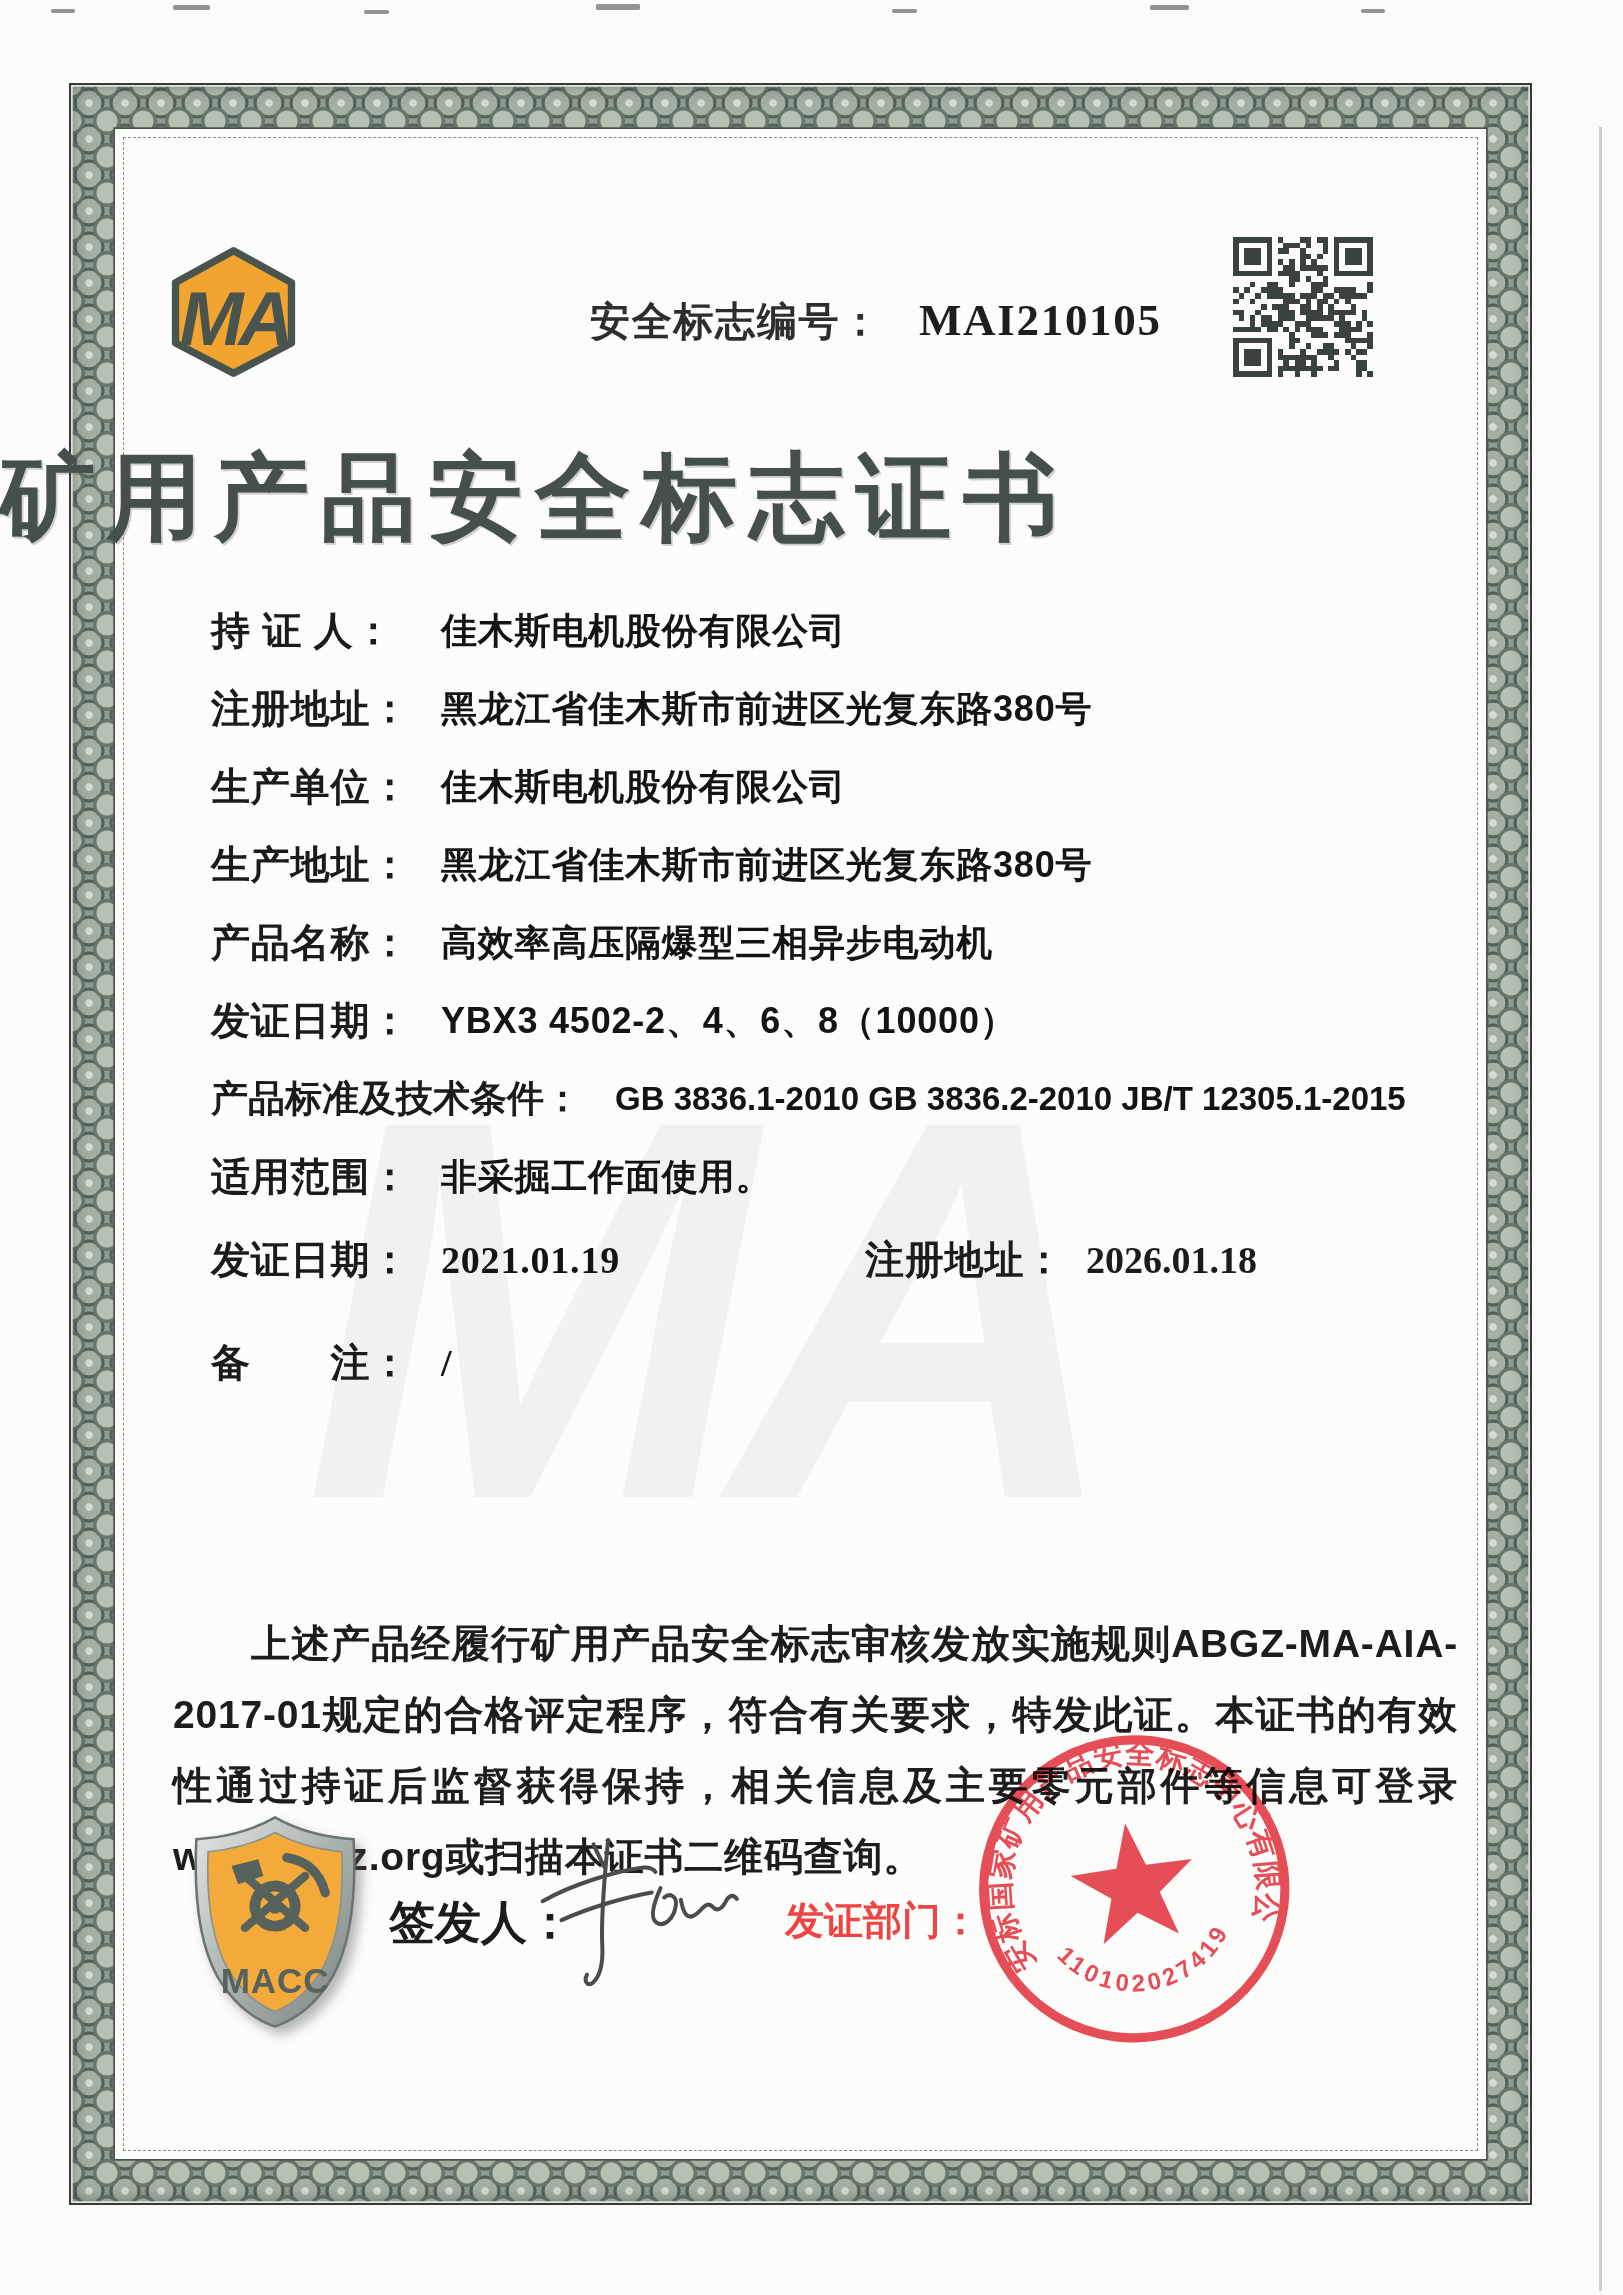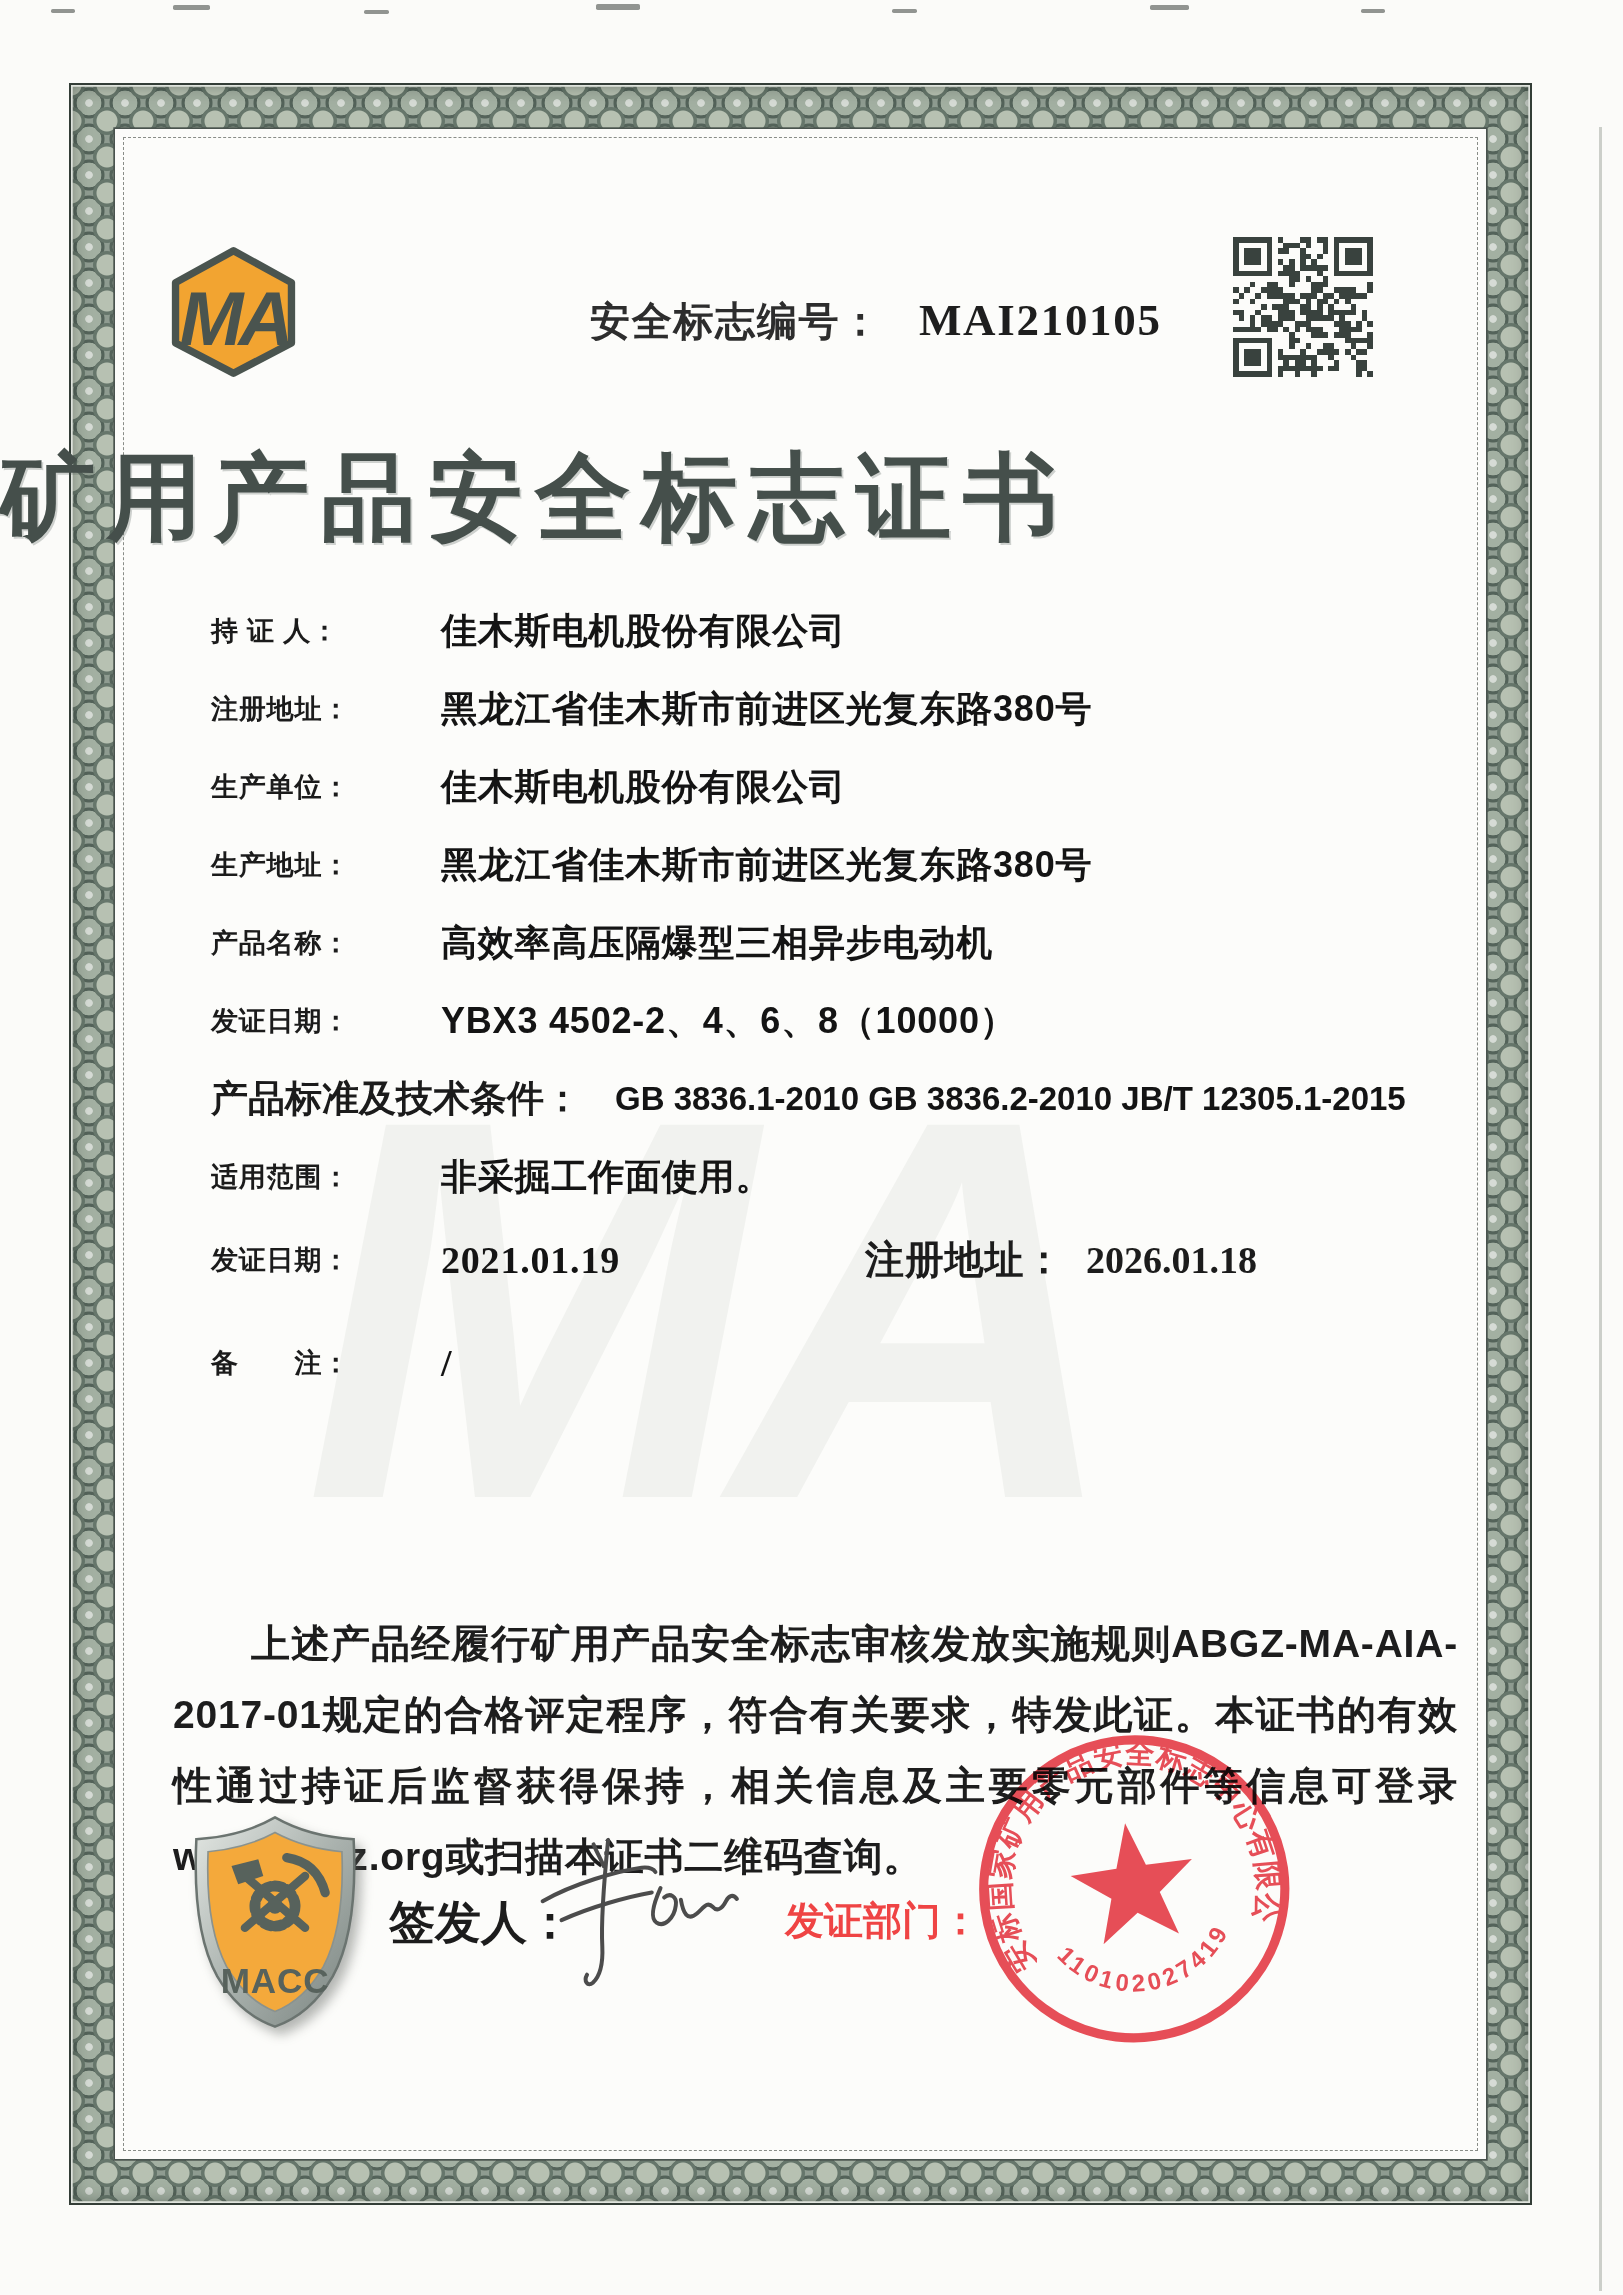--- a/index.html
+++ b/index.html
@@ -74,21 +74,21 @@
     font-family:"Liberation Serif", serif;
     font-size:95px; font-weight:700; letter-spacing:12px;
     color:#454f4b;
     text-shadow:1.7px 1.7px 0 rgba(69,79,75,.25);
     white-space:nowrap;
   }
 
   
   .rows { position:absolute; left:211px; top:592px; width:1268px; }
   .row { position:relative; height:78px; display:flex; align-items:center; white-space:nowrap; }
-  .row .lab { width:230px; flex:0 0 auto; font-size:27px; font-weight:700; color:#1b1b1b; letter-spacing:0.8px; }
+  .row .lab { width:230px; flex:0 0 auto; font-size:39px; font-weight:700; color:#1b1b1b; letter-spacing:0.8px; }
   .row .val { font-size:36px; font-weight:700; color:#141414; letter-spacing:0.8px; }
   .row .val.serif { font-family:"Liberation Serif", serif; font-weight:600; font-size:38px; }
   .row.r7 .lab { width:auto; margin-right:34px; font-size:37px; letter-spacing:0; }
   .row.r7 .val { font-size:33px; letter-spacing:0; }
   .row.r9 { margin-top:5px;align-items:center; }
   .row.r9 .lab2 { position:absolute; left:654px; font-size:39px; font-weight:700; letter-spacing:0.8px; }
   .row.r9 .val2 { position:absolute; left:875px; font-family:"Liberation Serif", serif; font-weight:600; font-size:38px; }
   .row.r10 { margin-top:25px; }
 
   

